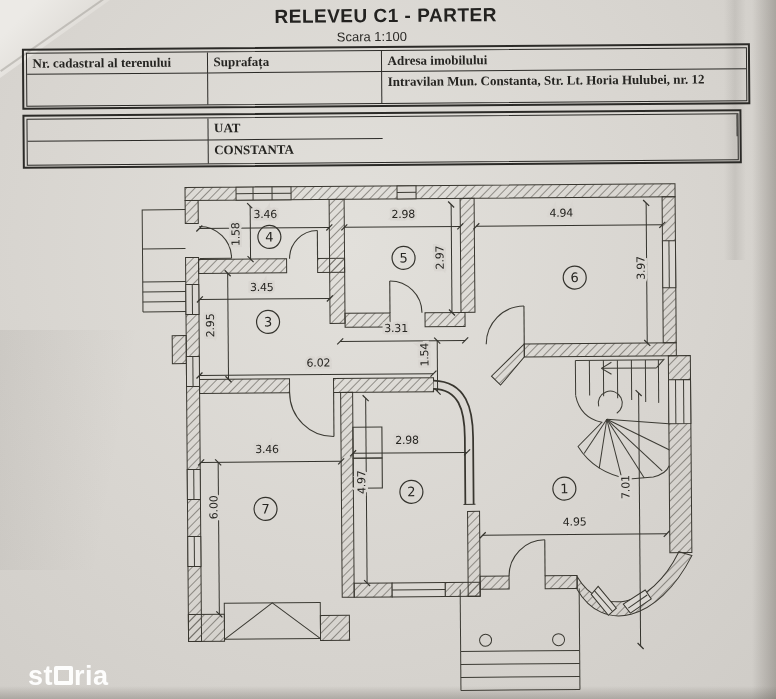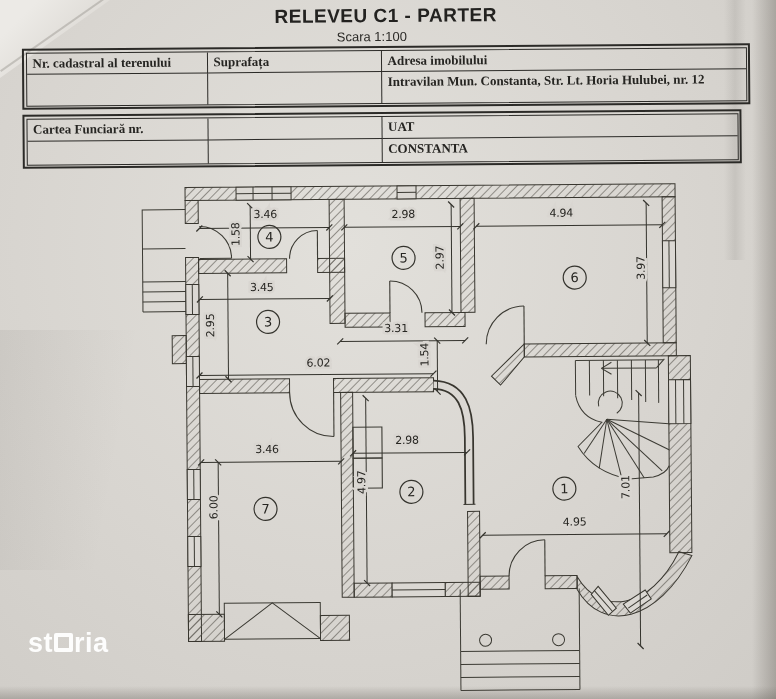--- a/index.html
+++ b/index.html
@@ -40,21 +40,21 @@
   .wall{fill:url(#hatch);stroke:#38362f;stroke-width:1;}
   .ln{stroke:#3b3a33;stroke-width:1.1;fill:none;}
   .thin{stroke:#3b3a33;stroke-width:1;fill:none;}
   .win{fill:#dbd8d3;stroke:#38362f;stroke-width:1;}
   .dimln{stroke:#34332d;stroke-width:1;fill:none;}
   .dim{font:11px "DejaVu Sans",sans-serif;fill:#272622;paint-order:stroke;stroke:#d9d6d1;
     stroke-width:5px;letter-spacing:-.2px;text-anchor:middle;}
   .roomnum{font:13px "DejaVu Sans",sans-serif;fill:#272622;text-anchor:middle;}
   .roomcirc{fill:none;stroke:#34332d;stroke-width:1.2;}
   
-  .wm{position:absolute;left:28px;top:628px;color:#ffffff;opacity:.96;font-size:27px;
+  .wm{position:absolute;left:28px;top:661px;color:#ffffff;opacity:.96;font-size:27px;
     font-weight:bold;letter-spacing:.5px;font-family:"Liberation Sans",sans-serif;}
   .wm .sq{display:inline-block;width:11px;height:11px;border:4.5px solid #fff;margin:0 1px;
     border-radius:2px;}
 </style>
 </head>
 <body>
 
 <div class="paper">
   <div class="fold-tl"></div>
   <div class="fold-line"></div>
@@ -73,21 +73,20 @@
         <div class="cell br bb">Suprafața</div>
         <div class="cell bb">Adresa imobilului</div>
         <div class="cell br"></div>
         <div class="cell br"></div>
         <div class="cell addr">Intravilan Mun. Constanta, Str. Lt.  Horia Hulubei, nr. 12</div>
       </div>
     </div>
 
     <div class="tbl t2">
       <div class="tbl-in">
-        <div class="cell br bb">Cartea Funciară  nr.</div>
         <div class="cell br bb"></div>
         <div class="cell bb">UAT</div>
         <div class="cell br"></div>
         <div class="cell br"></div>
         <div class="cell">CONSTANTA</div>
       </div>
     </div>
 
     <svg id="plan" width="776" height="699" viewBox="0 0 776 699">
       <defs>

